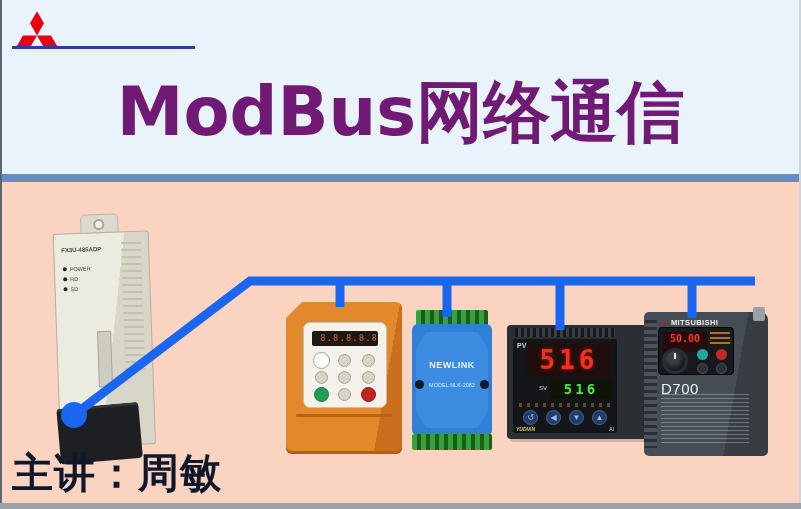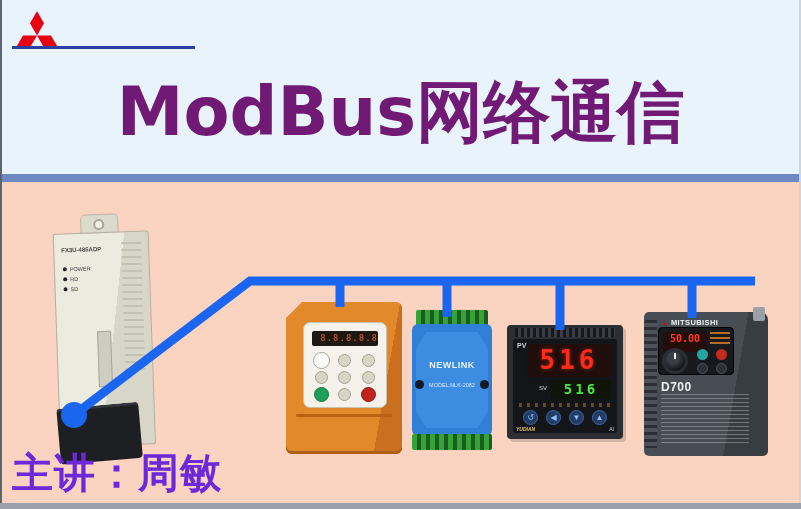--- a/index.html
+++ b/index.html
@@ -22,21 +22,21 @@
   
   .title{position:absolute;left:0;top:56px;width:801px;margin:0;text-align:center;
          font-size:67px;line-height:112px;font-weight:900;color:#701a75;
          font-family:"DejaVu Sans",sans-serif;}
   .divider{position:absolute;left:0;top:174px;width:801px;height:8px;background:#6d89c2;}
 
   
   .stage{position:absolute;left:0;top:182px;width:801px;height:321px;background:#fbd3c1;}
   .bus{position:absolute;left:0;top:0;width:801px;height:509px;z-index:6;pointer-events:none;}
   .bus-label{position:absolute;left:331px;top:234px;font-size:28px;font-weight:800;color:#3d3c80;z-index:7;}
-  .lecturer{position:absolute;left:12px;top:446px;font-size:41px;font-weight:900;color:#6d28d9;
+  .lecturer{position:absolute;left:12px;top:446px;font-size:41px;font-weight:900;color:#0f172a;
             letter-spacing:1px;z-index:8;font-family:"DejaVu Sans",sans-serif;}
 
   
   .plc{position:absolute;left:56px;top:32px;width:96px;height:232px;transform:rotate(-2deg);z-index:3;}
   .plc-tab{position:absolute;left:28px;top:0;width:38px;height:20px;background:#dcdacd;
            border:1px solid #b9b7a9;border-radius:5px 5px 0 0;box-sizing:border-box;}
   .plc-hole{position:absolute;left:12px;top:4px;width:11px;height:11px;border-radius:50%;
             background:#f2f0e6;border:2px solid #a9a799;box-sizing:border-box;}
   .plc-body{position:absolute;left:0;top:18px;width:96px;height:214px;border-radius:3px;
             background:linear-gradient(98deg,#ecebe0 0 57%,#d8d6c8 57% 100%);
@@ -83,21 +83,21 @@
   .gw-face{position:absolute;left:4px;top:8px;width:72px;height:96px;background:#3c8ce2;
            clip-path:polygon(0 18%,14% 0,86% 0,100% 18%,100% 82%,86% 100%,14% 100%,0 82%);
            display:flex;flex-direction:column;align-items:center;}
   .gw-brand{margin-top:28px;font-size:9px;font-weight:800;color:#eaf2ff;letter-spacing:.5px;}
   .gw-model{margin-top:12px;font-size:5.5px;color:#dce9fb;}
   .screw{position:absolute;width:9px;height:9px;border-radius:50%;background:#0f1b28;top:56px;}
   .screw.l{left:3px;} .screw.r{right:3px;}
 
   
   .tc{position:absolute;left:507px;top:143px;width:116px;height:114px;background:#2b2e33;
-      border-radius:4px;box-shadow:3px 3px 0 rgba(0,0,0,.15);z-index:3;}
+      border-radius:4px;box-shadow:3px 3px 0 rgba(0,0,0,.15);z-index:3;padding-left:46px;}
   .tc-vents{position:absolute;left:8px;top:3px;width:100px;height:9px;
             background:repeating-linear-gradient(to right,#16181b 0 3px,#3a3d44 3px 6px);}
   .tc-face{position:absolute;left:6px;top:14px;width:104px;height:94px;background:#141518;border-radius:2px;}
   .tc-pv-label{position:absolute;left:4px;top:3px;font-size:7px;color:#cfd6df;font-weight:700;}
   .tc-pv{position:absolute;left:14px;top:5px;width:84px;height:33px;line-height:33px;background:#200e0c;
          text-align:center;font-family:"DejaVu Sans Mono",monospace;font-size:26px;font-weight:800;
          color:#ff2a1a;letter-spacing:4px;text-shadow:0 0 4px rgba(255,60,30,.45);}
   .tc-sv-label{position:absolute;left:26px;top:46px;font-size:6px;color:#cfd6df;}
   .tc-sv{position:absolute;left:38px;top:41px;width:60px;height:19px;line-height:19px;background:#101408;
          color:#46e840;font-family:"DejaVu Sans Mono",monospace;font-size:14px;font-weight:800;
@@ -129,21 +129,21 @@
              background:repeating-linear-gradient(to bottom,rgba(255,150,40,.85) 0 2px,transparent 2px 5px);}
   .inv-knob{position:absolute;left:3px;top:20px;width:26px;height:26px;border-radius:50%;
             background:radial-gradient(circle at 40% 35%,#3a3f46 0 30%,#15171a 70%);
             border:3px solid #2a2e34;box-sizing:border-box;}
   .inv-knob::after{content:"";position:absolute;left:9px;top:2px;width:2px;height:6px;background:#e8eaec;}
   .inv-keys{position:absolute;left:36px;top:21px;width:34px;display:grid;grid-template-columns:1fr 1fr;
             gap:3px;justify-items:center;}
   .inv-keys i{width:11px;height:11px;border-radius:50%;display:block;}
   .inv-keys i.teal{background:#25a5a0;} .inv-keys i.red{background:#c22a22;}
   .inv-keys i.dark{background:#2c3137;border:1px solid #4a5059;box-sizing:border-box;}
-  .inv-model{position:absolute;left:17px;top:68px;font-size:12px;font-weight:700;color:#eef1f4;letter-spacing:.5px;}
+  .inv-model{position:absolute;left:17px;top:68px;font-size:15px;font-weight:400;color:#eef1f4;letter-spacing:.5px;}
   .inv-text{position:absolute;left:17px;top:82px;width:88px;height:50px;opacity:.6;
             background:repeating-linear-gradient(to bottom,rgba(230,235,240,.55) 0 1px,transparent 1px 4px);}
 </style>
 </head>
 <body>
 
 <div class="canvas">
 
   <svg class="mitsu" viewBox="0 0 100 87">
     <polygon points="50,0 66.7,28.9 50,57.7 33.3,28.9" fill="#e60012"></polygon>

